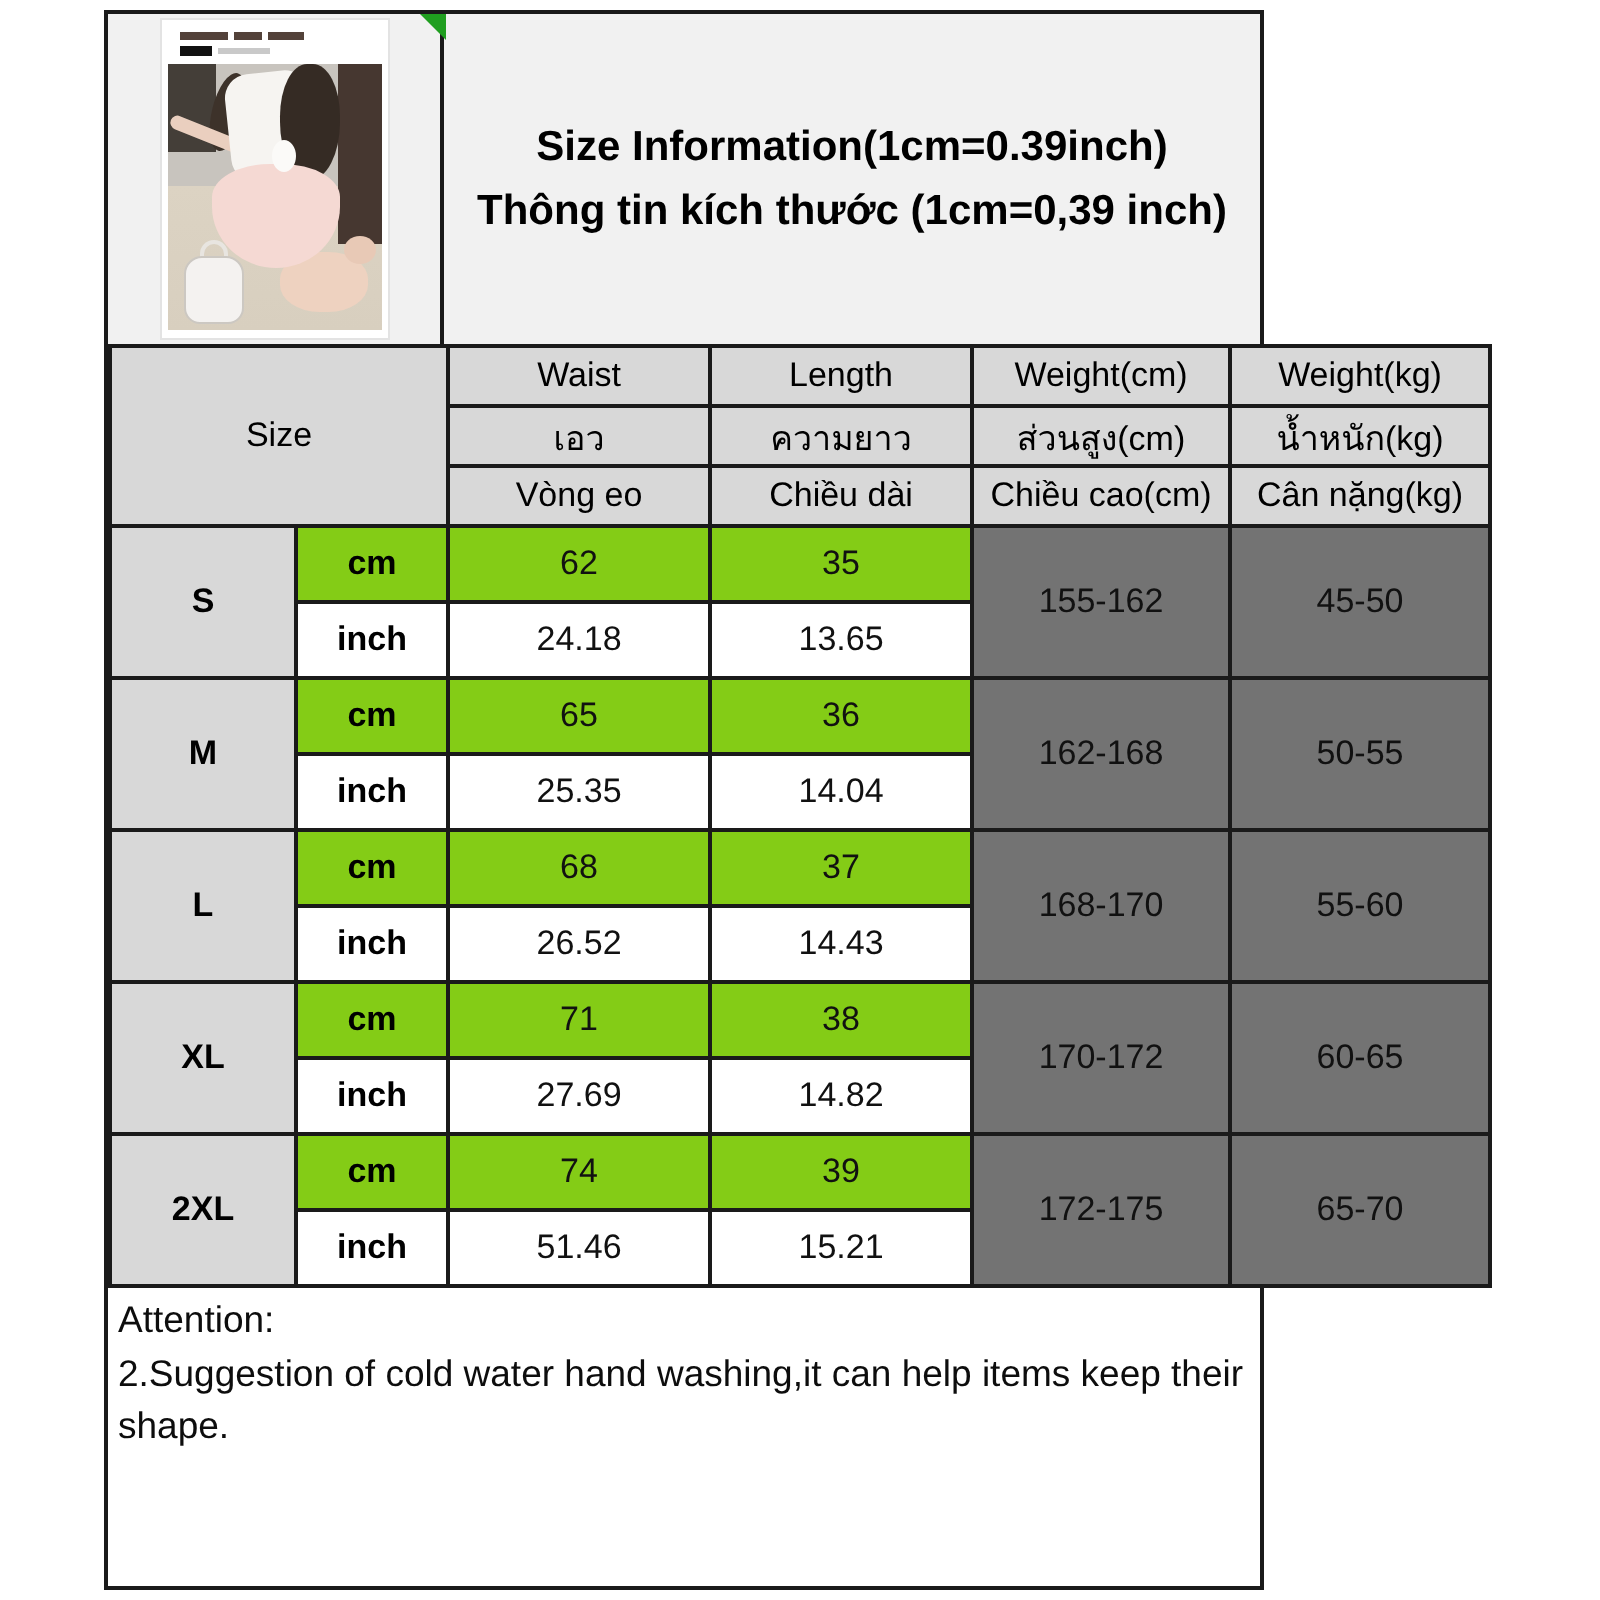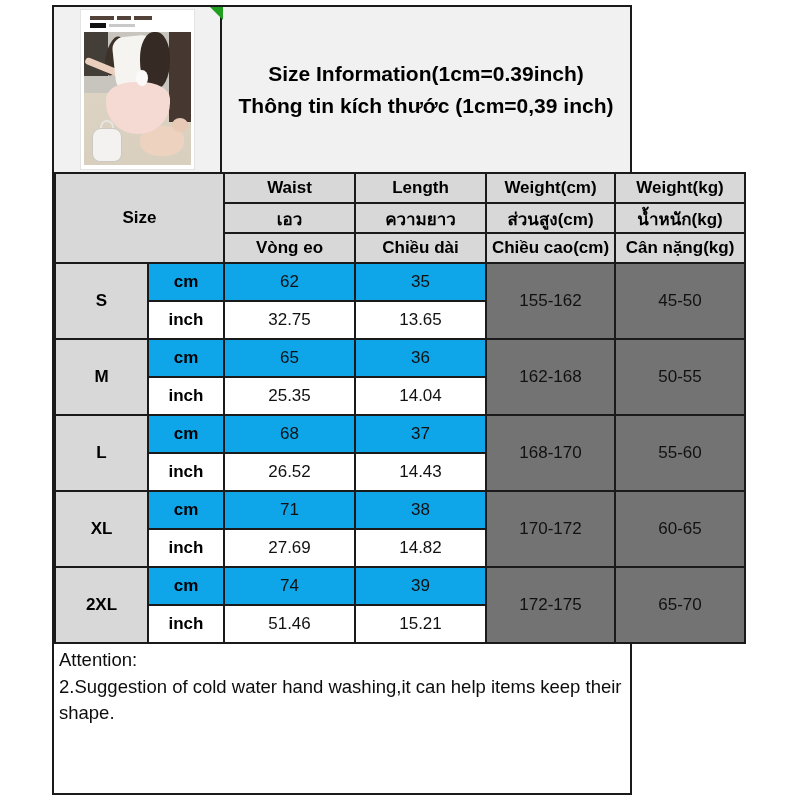--- a/index.html
+++ b/index.html
@@ -36,26 +36,26 @@
   .p-charm { position:absolute; left:52px; top:38px; width:12px; height:16px; background:#fbfaf8; border-radius:50%; }
   .p-skirt { position:absolute; left:22px; top:50px; width:64px; height:52px; background:#f5d9d3; border-radius:50% 50% 55% 55% / 35% 35% 65% 65%; }
   .p-legs  { position:absolute; left:56px; top:94px; width:44px; height:30px; background:#eed2c0; border-radius:45%; }
   .p-foot  { position:absolute; left:88px; top:86px; width:16px; height:14px; background:#e8c9b6; border-radius:50%; }
   .p-bag   { position:absolute; left:8px; top:96px; width:30px; height:34px; background:#f4f2f0; border:1px solid #ccc8c2; border-radius:9px 9px 8px 8px; }
   .p-bag-handle { position:absolute; left:16px; top:88px; width:14px; height:12px; border:2px solid #e8e5e0; border-bottom:none; border-radius:8px 8px 0 0; }
 
   
   table.size-table { border-collapse:collapse; table-layout:fixed; width:690px; }
   table.size-table td { border:2px solid #1a1a1a; text-align:center; vertical-align:middle; overflow:hidden; }
-  tr.hrow td { background:#d8d8d8; font-weight:bold; font-size:17px; height:30px; color:#000; }
+  tr.hrow td { background:#d8d8d8; font-weight:normal; font-size:17px; height:30px; color:#000; }
   td.size-corner { background:#d8d8d8; font-weight:bold; font-size:34px; color:#000; }
   tr.drow td { height:38px; font-size:17px; }
   td.szcell { background:#d8d8d8; font-weight:bold; font-size:20px; color:#000; }
   td.unit { font-weight:bold; font-size:17px; color:#000; }
-  td.cmbg { background:#0ea5e9; }
+  td.cmbg { background:#84cc16; }
   td.inbg { background:#ffffff; }
   td.range { background:#737373; }
 
   
   .attention { flex:1; background:#ffffff; padding:3px 6px 0 5px; font-size:18.5px; line-height:26.5px; color:#0d0d0d; }
 </style>
 </head>
 <body>
 
 <div class="sheet">
@@ -128,21 +128,21 @@
       <tr class="drow">
         <td class="szcell" rowspan="2">S</td>
         <td class="unit cmbg">cm</td>
         <td class="cmbg">62</td>
         <td class="cmbg">35</td>
         <td class="range" rowspan="2">155-162</td>
         <td class="range" rowspan="2">45-50</td>
       </tr>
       <tr class="drow">
         <td class="unit inbg">inch</td>
-        <td class="inbg">32.75</td>
+        <td class="inbg">24.18</td>
         <td class="inbg">13.65</td>
       </tr>
 
       <tr class="drow">
         <td class="szcell" rowspan="2">M</td>
         <td class="unit cmbg">cm</td>
         <td class="cmbg">65</td>
         <td class="cmbg">36</td>
         <td class="range" rowspan="2">162-168</td>
         <td class="range" rowspan="2">50-55</td>

